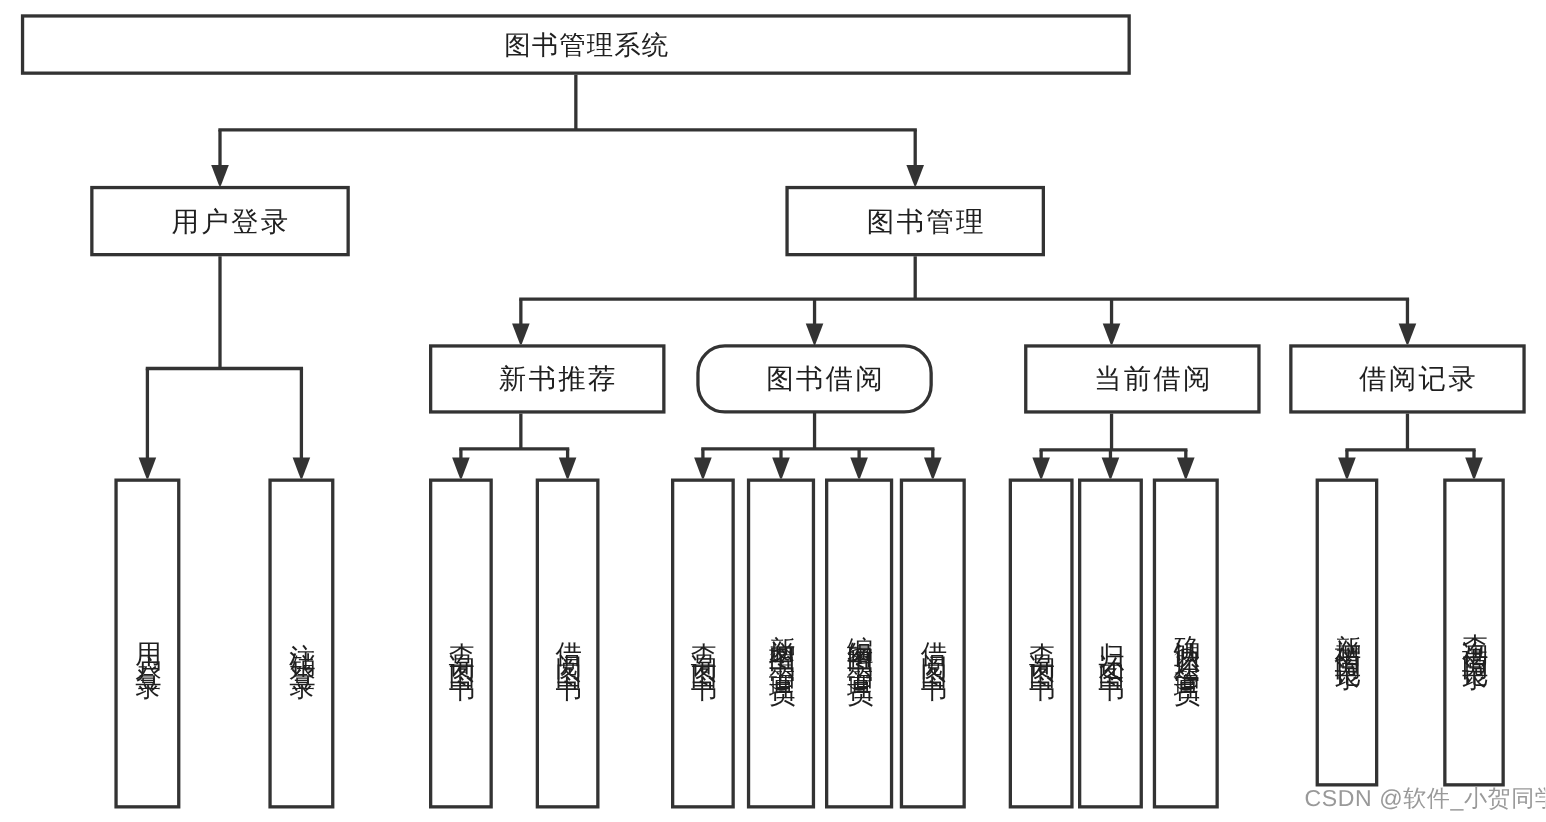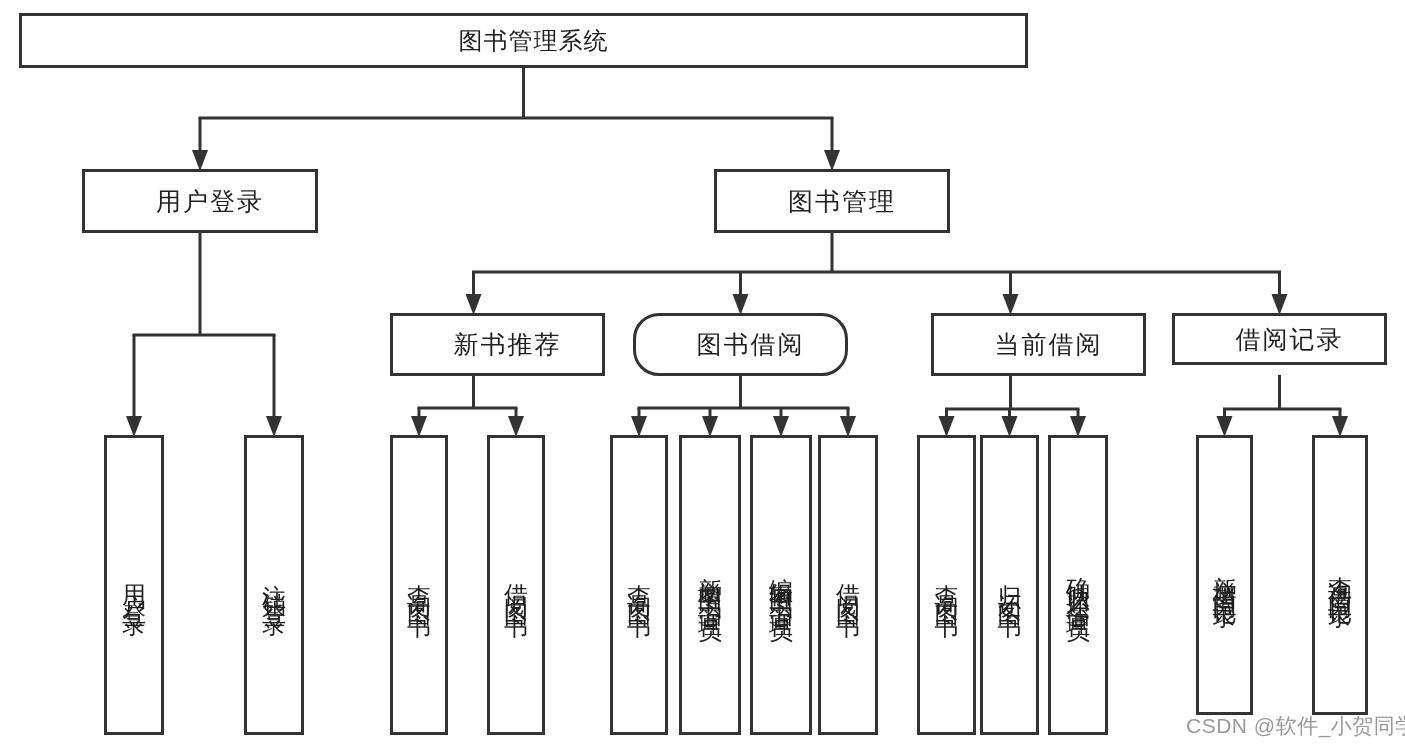--- a/index.html
+++ b/index.html
@@ -109,21 +109,21 @@
       <line x1="1340" y1="409" x2="1340" y2="419" stroke="#333333" stroke-width="3"></line>
       <polygon points="1332,416 1348,416 1340,437" fill="#333333"></polygon>
     </svg>
   <div class="watermark">CSDN @软件_小贺同学</div>
 <div class="node h node-root" style="left: 19px; top: 13px; width: 1009px; height: 55px;">图书管理系统</div>
     <div class="node h node-login" style="left: 82px; top: 169px; width: 236px; height: 64px;">用户登录</div>
     <div class="node h node-mgmt" style="left: 714px; top: 169px; width: 236px; height: 64px;">图书管理</div>
     <div class="node h node-recommend" style="left: 366px; top: 313px; width: 215px; height: 63px; margin-left: 24px;">新书推荐</div>
     <div class="node h node-borrow" style="left: 633px; top: 313px; width: 215px; height: 63px; border-radius: 26px;">图书借阅</div>
     <div class="node h node-current" style="left: 903px; top: 313px; width: 215px; height: 63px; margin-left: 28px;">当前借阅</div>
-    <div class="node h node-records" style="left: 1172px; top: 313px; width: 215px; height: 52px;">借阅记录</div>
+    <div class="node h node-records" style="left: 1172px; top: 313px; width: 215px; height: 63px;">借阅记录</div>
     <div class="node v node-leaf-login ls4" style="left: 104px; top: 435px; width: 60px; height: 300px;">用户登录</div>
     <div class="node v node-leaf-logout ls4" style="left: 244px; top: 435px; width: 60px; height: 300px;">注销登录</div>
     <div class="node v node-leaf-query1 ls4" style="left: 390px; top: 435px; width: 58px; height: 300px;">查询图书</div>
     <div class="node v node-leaf-borrow1 ls4" style="left: 487px; top: 435px; width: 58px; height: 300px;">借阅图书</div>
     <div class="node v node-leaf-query2 ls4" style="left: 610px; top: 435px; width: 58px; height: 300px;">查询图书</div>
     <div class="node v node-leaf-add" style="left: 679px; top: 435px; width: 62px; height: 300px;">新增图书（管理员）</div>
     <div class="node v node-leaf-edit" style="left: 750px; top: 435px; width: 62px; height: 300px;">编辑图书（管理员）</div>
     <div class="node v node-leaf-borrow2 ls4" style="left: 818px; top: 435px; width: 60px; height: 300px;">借阅图书</div>
     <div class="node v node-leaf-query3 ls4" style="left: 917px; top: 435px; width: 59px; height: 300px;">查询图书</div>
     <div class="node v node-leaf-return ls4" style="left: 980px; top: 435px; width: 59px; height: 300px;">归还图书</div>

